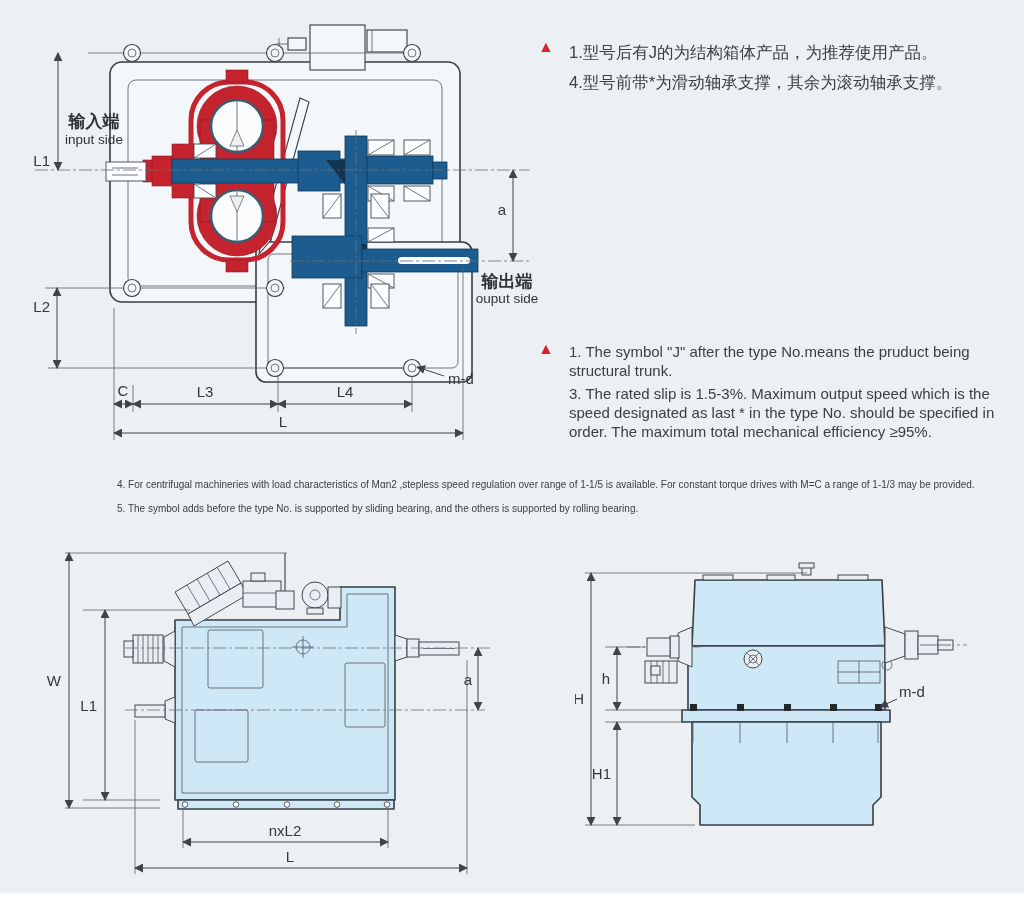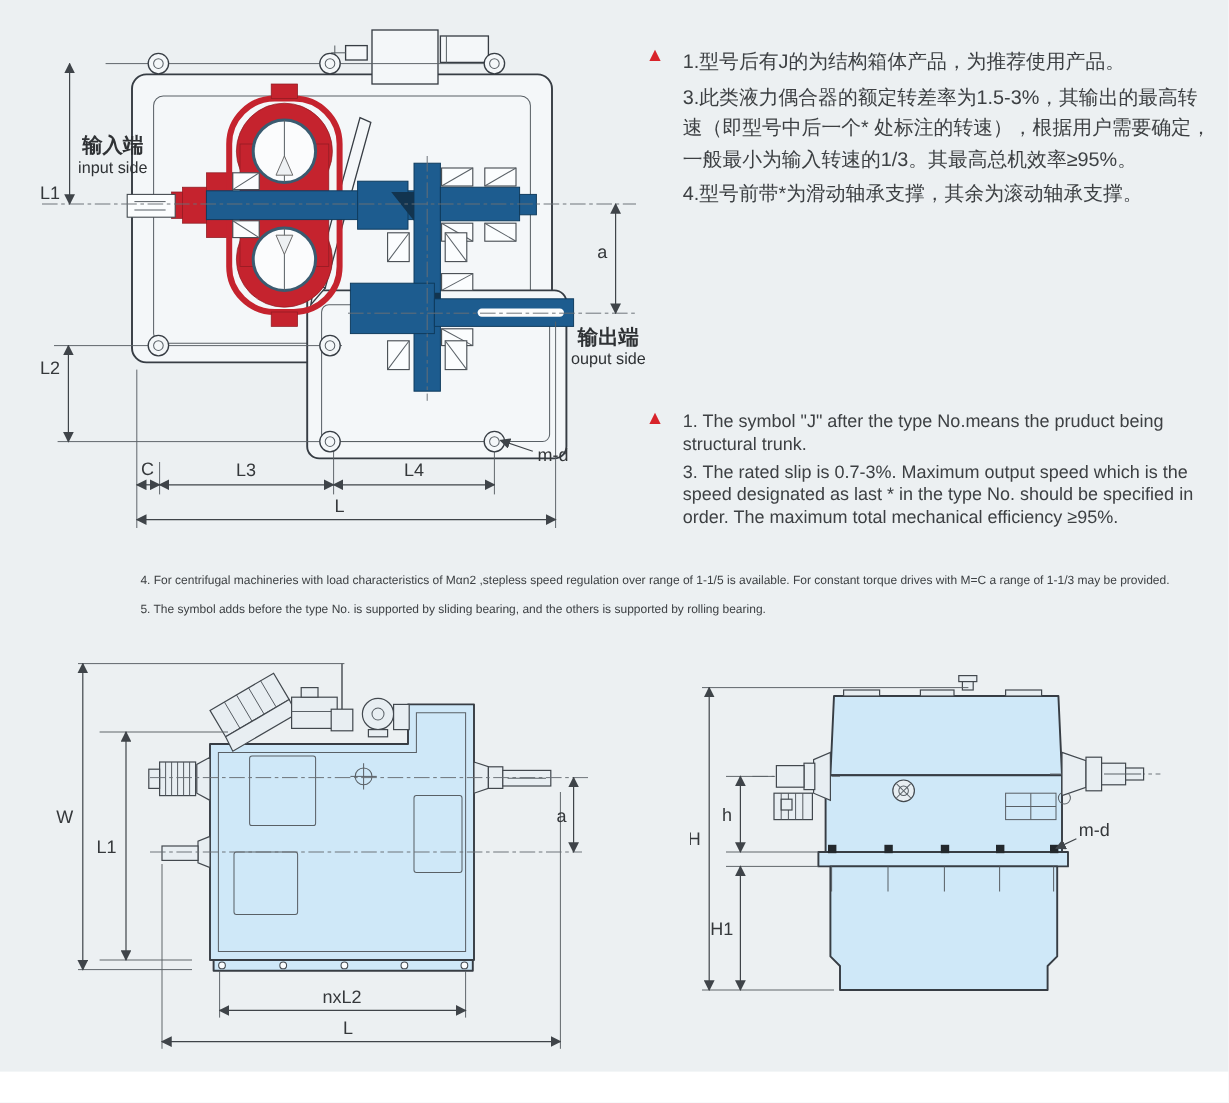--- a/index.html
+++ b/index.html
@@ -215,28 +215,27 @@
     <text class="dimtext" x="448" y="384" text-anchor="start">m-d</text>
     <text class="cjk" x="94" y="127" text-anchor="middle">输入端</text>
     <text class="sub" x="94" y="144" text-anchor="middle">input side</text>
     <text class="cjk" x="507" y="287" text-anchor="middle">输出端</text>
     <text class="sub" x="507" y="303" text-anchor="middle">ouput side</text>
   </svg>
 
   <div class="note-block cn-notes">
     <span class="tri">▲</span>
     <p>1.型号后有J的为结构箱体产品，为推荐使用产品。</p>
-    <p>3.此类液力偶合器的额定转差率为1.5-3%，其输出的最高转速（即型号中后一个* 处标注的转速），根据用户需要确定，一般最小为输入转速的1/3。其最高总机效率≥95%。</p>
     <p>4.型号前带*为滑动轴承支撑，其余为滚动轴承支撑。</p>
   </div>
 
   <div class="note-block en-notes">
     <span class="tri">▲</span>
     <p>1. The symbol "J" after the type No.means the pruduct being structural trunk.</p>
-    <p>3. The rated slip is 0.7-3%. Maximum output speed which is the speed designated as last * in the type No. should be specified in order. The maximum total mechanical efficiency ≥95%.</p>
+    <p>3. The rated slip is 1.5-3%. Maximum output speed which is the speed designated as last * in the type No. should be specified in order. The maximum total mechanical efficiency ≥95%.</p>
   </div>
 
   <div class="note-block wide-notes">
     <p>4. For centrifugal machineries with load characteristics of Mαn2 ,stepless speed regulation over range of 1-1/5 is available. For constant torque drives with M=C a range of 1-1/3 may be provided.</p>
     <p>5. The symbol adds before the type No. is supported by sliding bearing, and the others is supported by rolling bearing.</p>
   </div>
 
   <svg style="left:25px;top:535px" width="500" height="360" viewBox="0 0 500 360">
     <defs>
       <marker id="m2a" viewBox="0 0 10 10" refX="9" refY="5" markerWidth="9" markerHeight="9" orient="auto-start-reverse">

